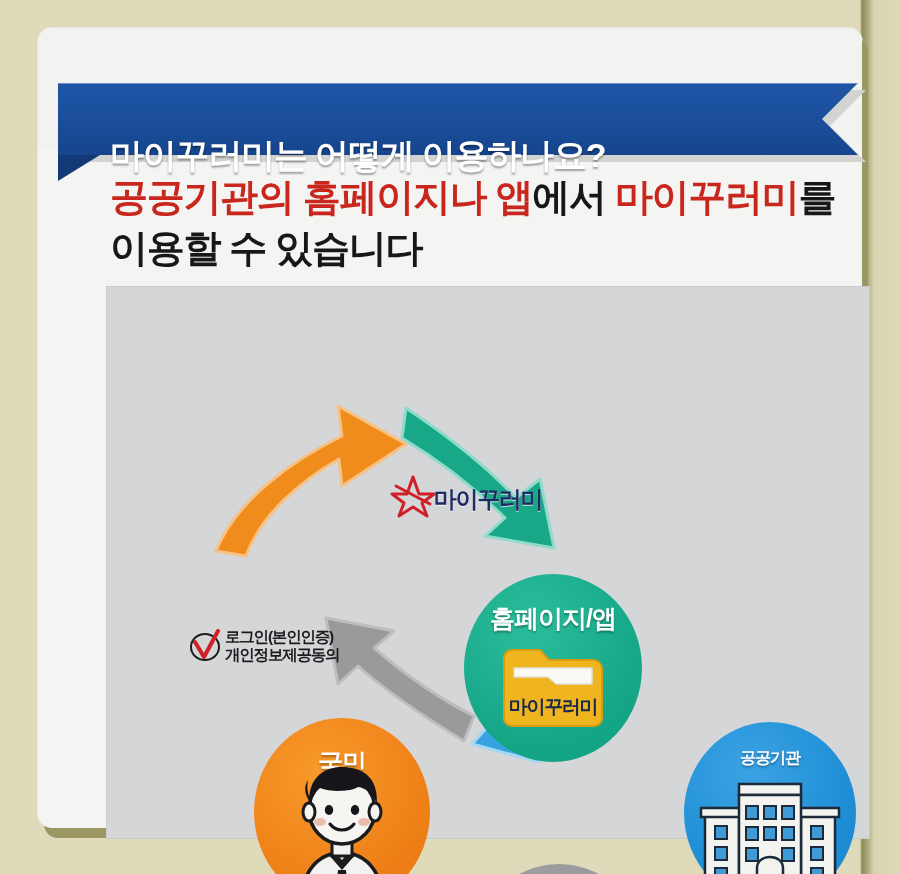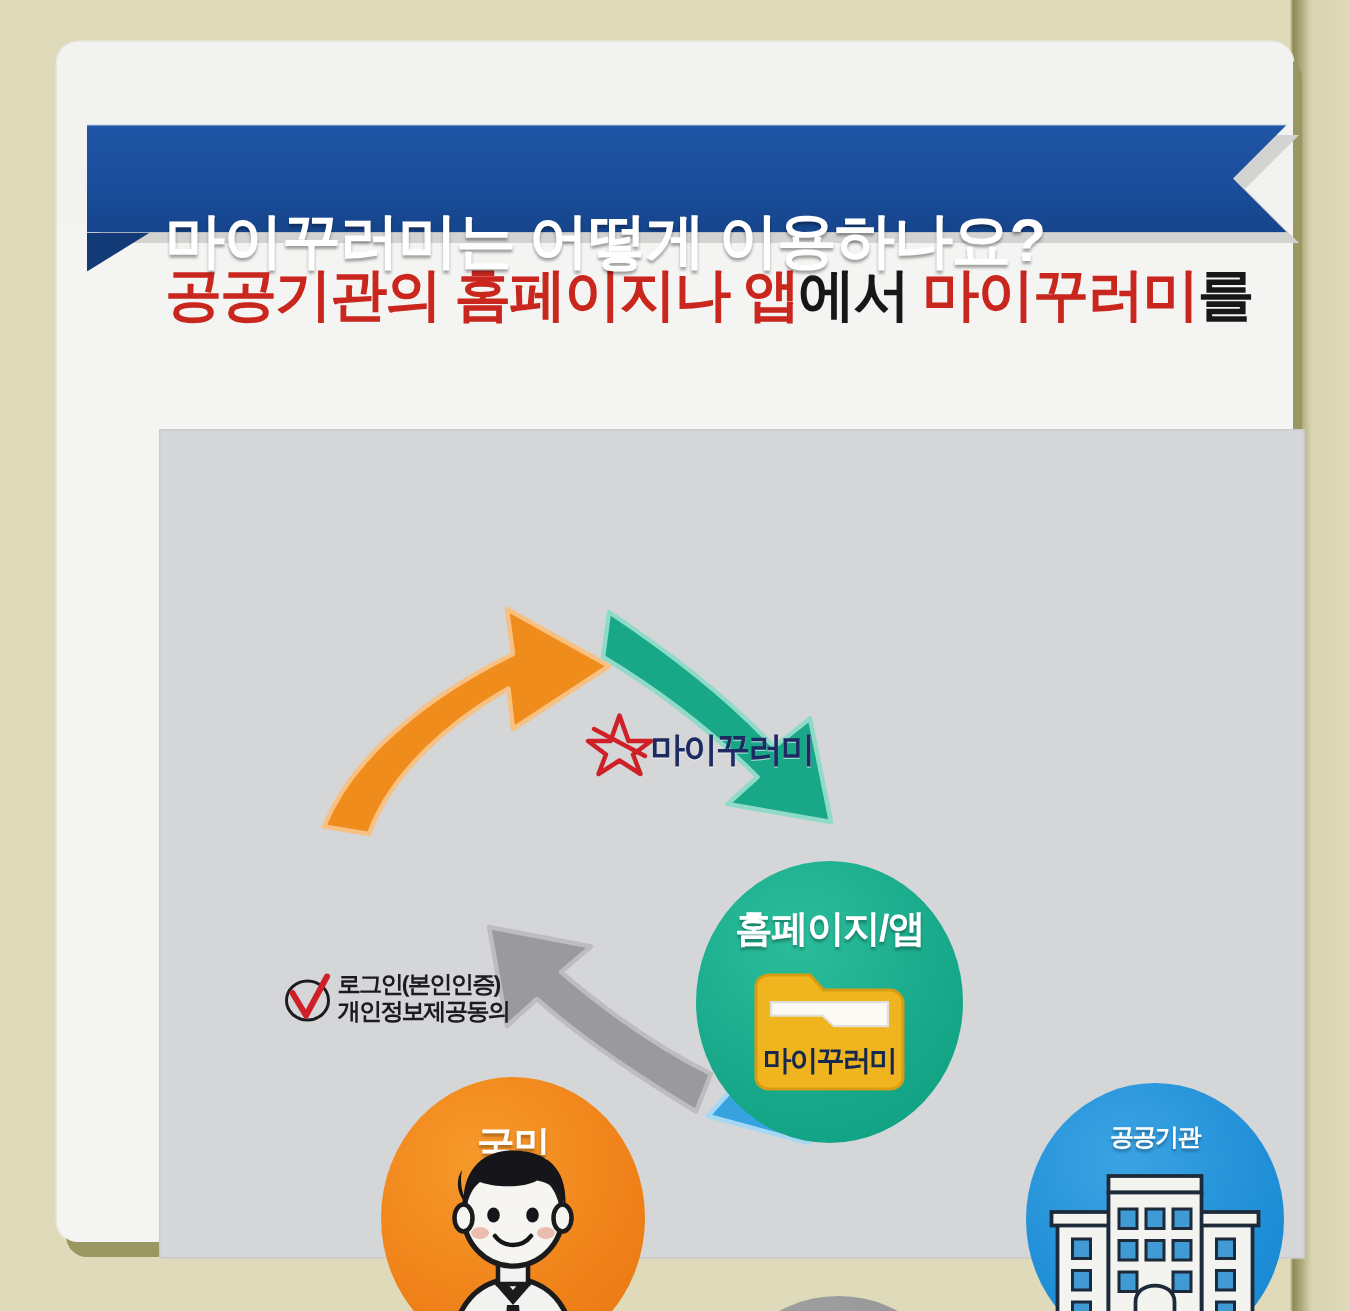--- a/index.html
+++ b/index.html
@@ -79,21 +79,21 @@
     height: 26px;
     background: #123a77;
     clip-path: polygon(0 0, 100% 0, 0 100%);
   }
   #banner-title {
     position: absolute;
     left: 52px;
     top: 50px;
     width: 720px;
     color: #ffffff;
-    font-size: 40px;
+    font-size: 34px;
     font-weight: bold;
     letter-spacing: -1.2px;
     white-space: nowrap;
     text-shadow: 0 2px 2px rgba(0,0,0,.35);
     z-index: 5;
   }
 
   
   #subtitle {
     position: absolute;
@@ -256,20 +256,21 @@
 
     <div id="banner-wrap">
       <div id="banner-shadow"></div>
       <div id="banner"></div>
       <div id="banner-tail"></div>
       <div id="banner-title">마이꾸러미는 어떻게 이용하나요?</div>
     </div>
 
     <div id="subtitle">
       <span class="hl">공공기관의 홈페이지나 앱</span><span>에서 </span><span class="hl">마이꾸러미</span><span>를</span><br>
+      <span>이용할 수 있습니다</span>
     </div>
 
     <div id="panel">
 
       <svg id="arrows" viewBox="0 0 764 553">
 
         <g>
           <path d="M110 265 C 130 215, 185 175, 236 150 L 232 120 L 300 158 L 236 200 L 233 173
                    C 196 194, 155 228, 140 270 Z" fill="#ef8c1c" stroke="#f7c184" stroke-width="3" stroke-linejoin="round"></path>
         </g>
@@ -379,21 +380,21 @@
       </div>
 
       <div id="star-note" style="left:292px; top:200px; width:180px;">
         <svg id="star-glyph" viewBox="0 0 46 44">
           <path d="M23 3 L 29 20 L 44 20 L 32 29 L 37 42 L 23 33 L 9 42 L 14 29 L 2 20 L 17 20 Z" fill="none" stroke="#cf2027" stroke-width="3" stroke-linejoin="round"></path>
           <path d="M6 12 L 40 30" fill="none" stroke="#cf2027" stroke-width="3" stroke-linecap="round"></path>
         </svg>
         <div class="star-text">마이꾸러미</div>
       </div>
 
-      <div id="login-note" style="left:82px; top:362px;">
+      <div id="login-note" style="left:82px; top:342px;">
         <svg width="34" height="34" viewBox="0 0 34 34" style="flex:none;">
           <ellipse cx="17" cy="18" rx="14" ry="13" fill="none" stroke="#1c1c1f" stroke-width="2"></ellipse>
           <path d="M7 13 L 16 28 L 30 2" fill="none" stroke="#cf2027" stroke-width="4" stroke-linecap="round" stroke-linejoin="round"></path>
         </svg>
         <div class="lines">
           <div>로그인(본인인증)</div>
           <div>개인정보제공동의</div>
         </div>
       </div>
 

